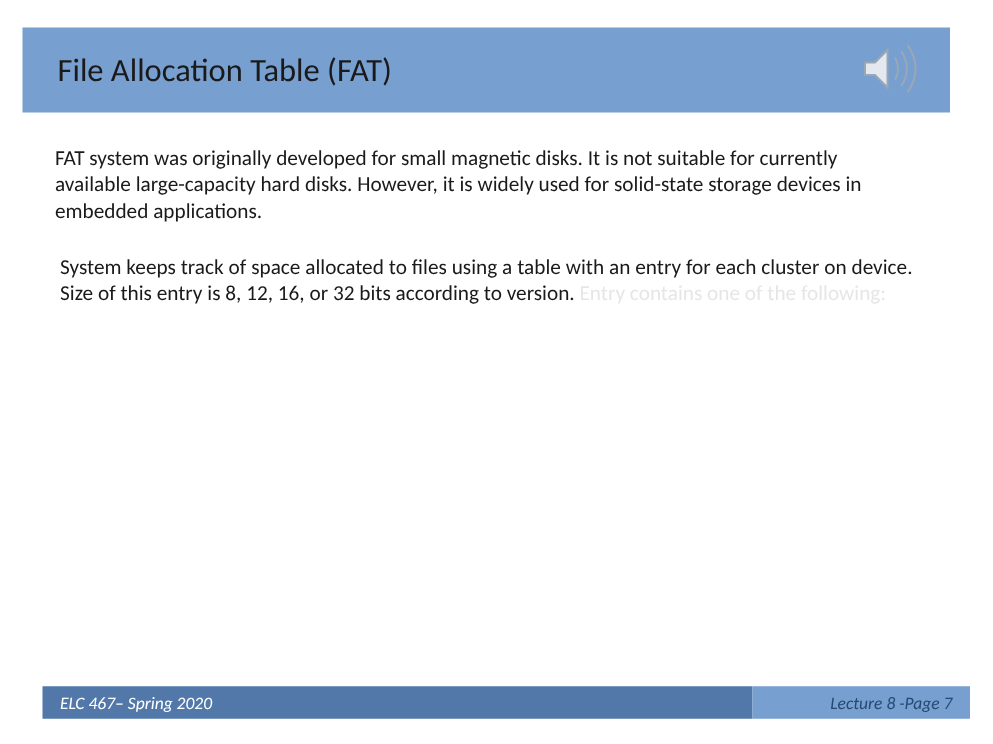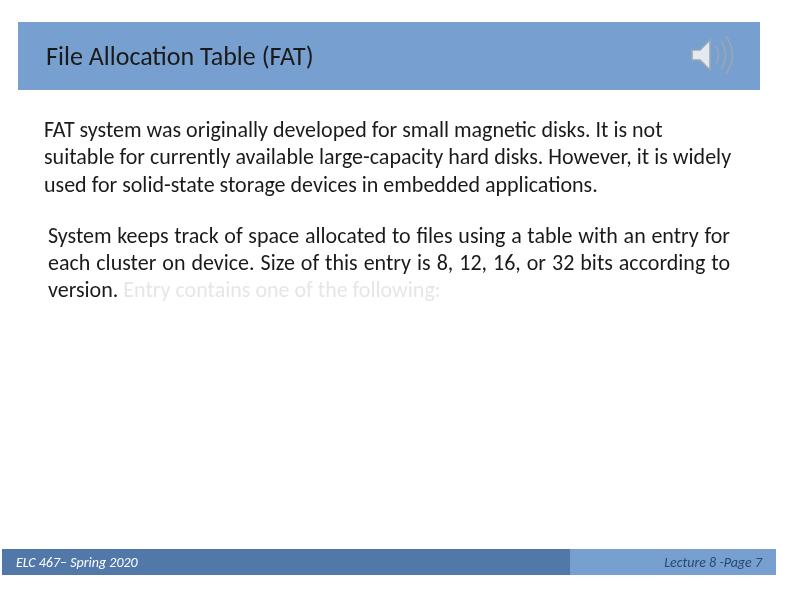--- a/index.html
+++ b/index.html
@@ -31,35 +31,35 @@
     font-weight: 400;
   }
   .sound-icon {
     position: absolute;
     right: 18px;
     top: 8px;
   }
   .body-text {
     padding: 26px 26px 0 26px;
     color: #1a1a1a;
-    font-size: 22px;
+    font-size: 17px;
     line-height: 1.24;
   }
   .para2 {
     margin-top: 24px;
     padding: 0 4px;
     text-align: justify;
     text-justify: inter-word;
   }
   .faded {
     color: #e6e6e6;
   }
   .footer {
     position: absolute;
-    left: 2px;
+    left: 34px;
     right: 18px;
     bottom: 20px;
     height: 26px;
     display: flex;
   }
   .footer-left {
     background: #5278a9;
     color: #ffffff;
     font-style: italic;
     font-size: 14px;

